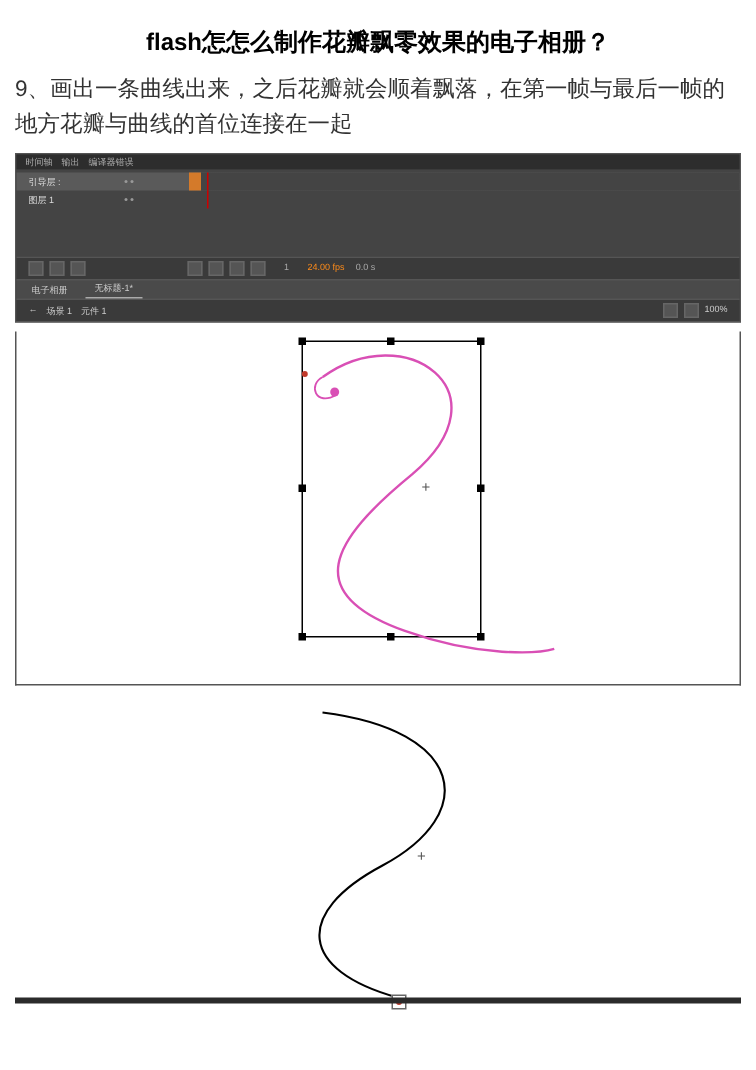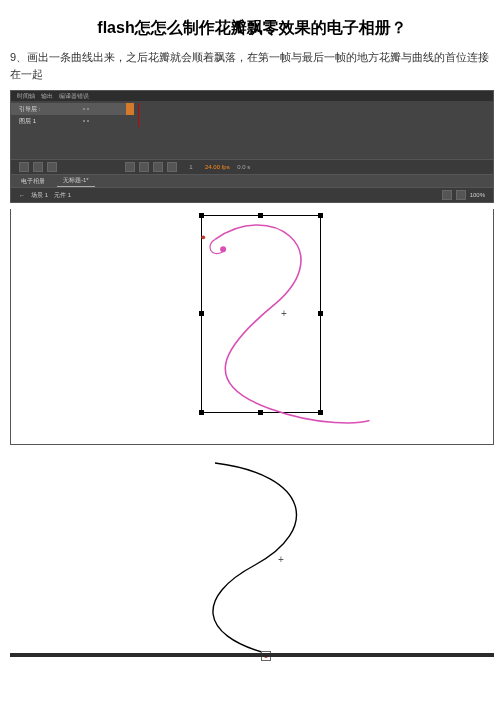--- a/index.html
+++ b/index.html
@@ -15,21 +15,21 @@
     box-sizing: border-box;
   }
   .title {
     text-align: center;
     font-size: 16px;
     font-weight: bold;
     color: #000;
     margin: 18px 0 10px 0;
   }
   .step {
-    font-size: 11px;
+    font-size: 15px;
     color: #333;
     margin: 6px 10px 8px 10px;
     line-height: 1.5;
   }
   
   .flash-ui {
     margin: 0 10px 6px 10px;
     background: #3a3a3a;
     border: 1px solid #555;
     font-size: 7px;

